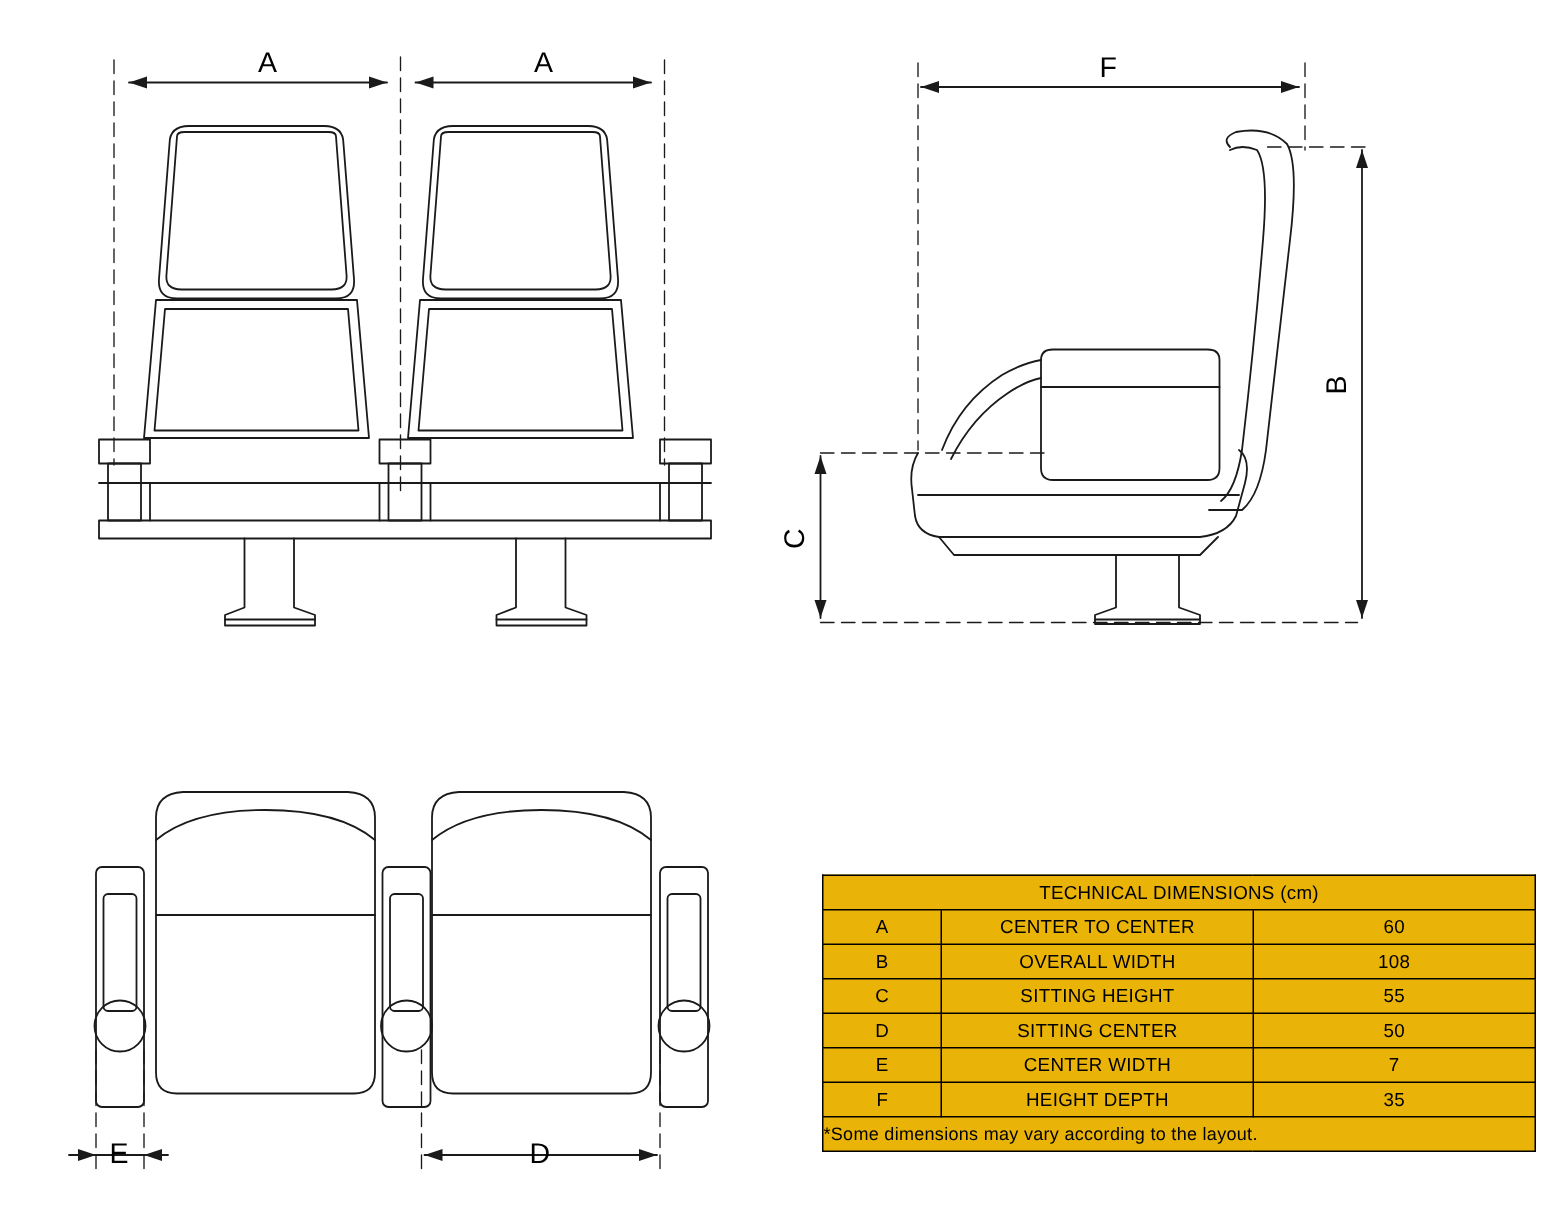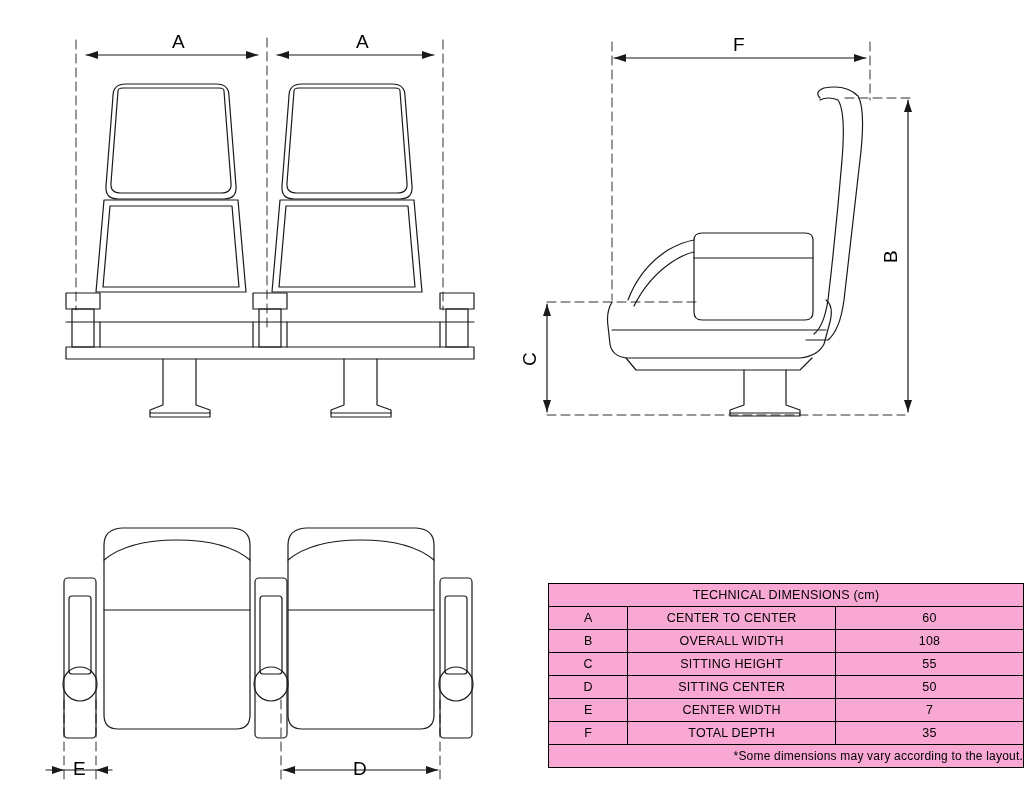--- a/index.html
+++ b/index.html
@@ -33,40 +33,40 @@
     fill: #000000;
   }
   
   #spec-table {
     position: absolute;
     left: 548px;
     top: 583px;
     width: 476px;
     border-collapse: collapse;
     font-size: 12.5px;
-    background: #f9a8d4;
+    background: #eab308;
   }
   #spec-table td {
     border: 1px solid #000000;
     height: 22px;
     text-align: center;
     vertical-align: middle;
     padding: 0;
     color: #000;
     letter-spacing: 0.2px;
   }
   #spec-table td.code { width: 72px; }
   #spec-table td.desc { width: 190px; }
   #spec-table td.val  { width: 172px; }
   #spec-table tr.header td {
     font-size: 12.5px;
   }
   #spec-table tr.note td {
     font-size: 12px;
-    text-align: right;
+    text-align: left;
   }
 </style>
 </head>
 <body>
 
 <div id="stage">
 
   <svg class="drawing" viewBox="0 0 1032 812">
     <g fill="none" stroke="#1a1a1a" stroke-width="1.2" stroke-linejoin="round" stroke-linecap="round">
 
@@ -245,21 +245,21 @@
         <td class="desc">SITTING CENTER</td>
         <td class="val">50</td>
       </tr>
       <tr>
         <td class="code">E</td>
         <td class="desc">CENTER WIDTH</td>
         <td class="val">7</td>
       </tr>
       <tr>
         <td class="code">F</td>
-        <td class="desc">TOTAL DEPTH</td>
+        <td class="desc">HEIGHT DEPTH</td>
         <td class="val">35</td>
       </tr>
       <tr class="note">
         <td colspan="3">*Some dimensions may vary according to the layout.</td>
       </tr>
     </tbody>
   </table>
 
 </div>
 

